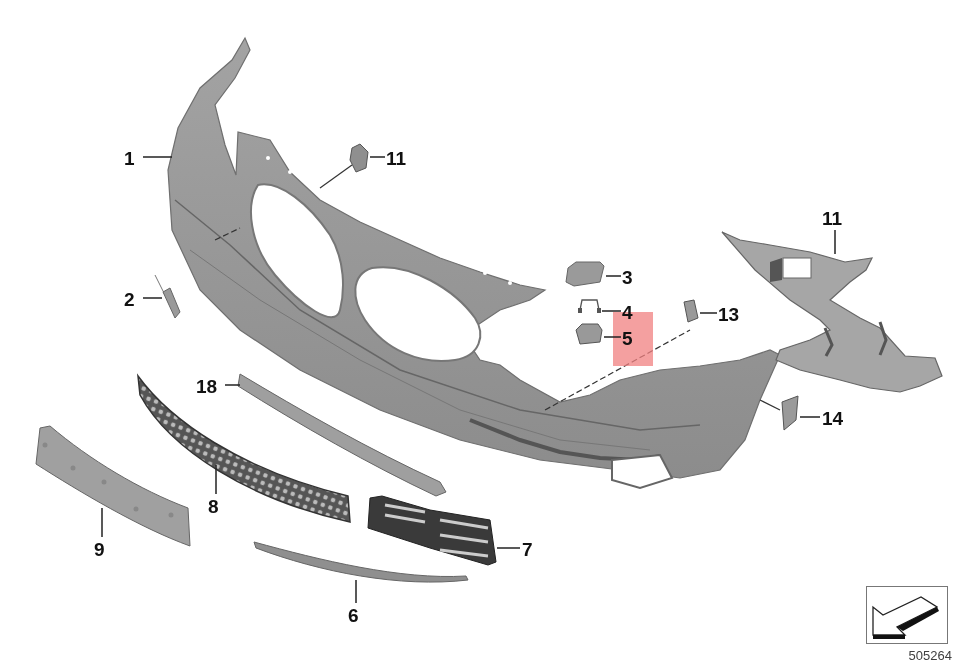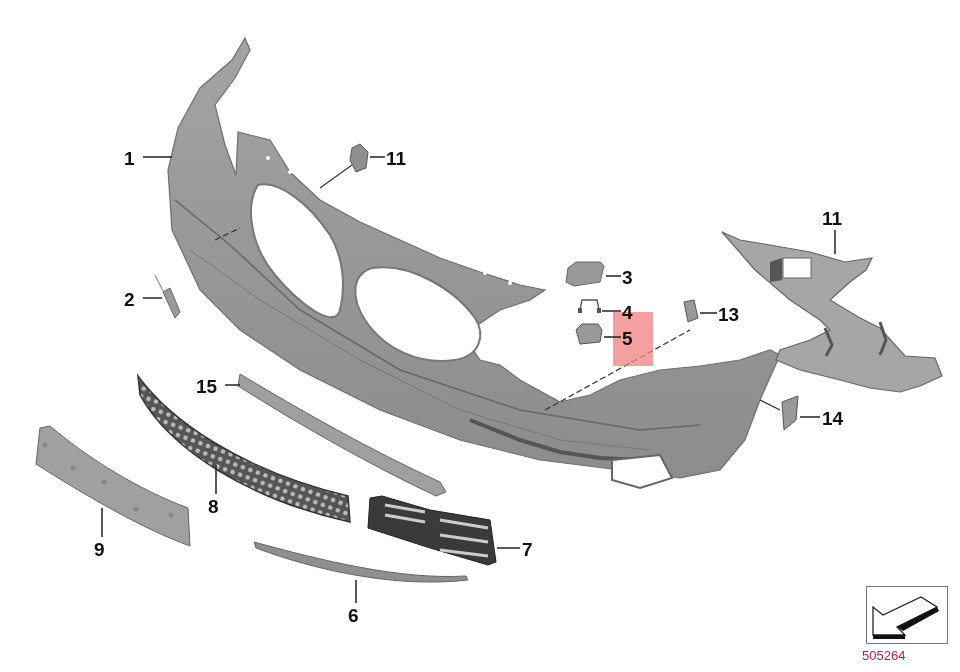--- a/index.html
+++ b/index.html
@@ -1,21 +1,21 @@
 <!DOCTYPE html>
 <html><head>
 <meta charset="utf-8">
 <style>
   html,body{margin:0;padding:0;background:#fff;}
   body{width:960px;height:672px;position:relative;overflow:hidden;font-family:"Liberation Sans",sans-serif;}
   svg#diagram{position:absolute;left:0;top:0;width:960px;height:672px;}
   .callout{position:absolute;font-weight:bold;font-size:19px;color:#111;line-height:1;}
   .hl{position:absolute;background:#f08080;opacity:0.75;}
   .ref-box{position:absolute;left:866px;top:586px;width:80px;height:56px;border:1.5px solid #777;background:#fff;}
-  .ref-num{position:absolute;left:862px;top:648px;width:90px;text-align:left;font-size:13px;color:#be185d;}
+  .ref-num{position:absolute;left:862px;top:648px;width:90px;text-align:right;font-size:13px;color:#404040;}
 </style>
 </head>
 <body>
 
 <svg id="diagram" viewBox="0 0 960 672">
   <defs>
     <pattern id="mesh" width="8" height="8" patternUnits="userSpaceOnUse" patternTransform="rotate(20)">
       <rect width="8" height="8" fill="#555"></rect>
       <circle cx="4" cy="4" r="2.3" fill="#bbb"></circle>
     </pattern>
@@ -144,21 +144,21 @@
 
 <span class="callout" style="left:124px;top:149px">1</span>
 <span class="callout" style="left:124px;top:290px">2</span>
 <span class="callout" style="left:622px;top:268px">3</span>
 <span class="callout" style="left:622px;top:303px">4</span>
 <span class="callout" style="left:622px;top:329px">5</span>
 <span class="callout" style="left:348px;top:606px">6</span>
 <span class="callout" style="left:522px;top:540px">7</span>
 <span class="callout" style="left:208px;top:497px">8</span>
 <span class="callout" style="left:94px;top:540px">9</span>
-<span class="callout" style="left:196px;top:377px">15</span>
+<span class="callout" style="left:196px;top:377px">18</span>
 <span class="callout" style="left:386px;top:149px">11</span>
 <span class="callout" style="left:822px;top:409px">14</span>
 <span class="callout" style="left:718px;top:305px">13</span>
 <span class="callout" style="left:822px;top:209px">11</span>
 
 <div class="ref-box">
   <svg width="80" height="56" viewBox="0 0 80 56">
     <path d="M6,48 L6,20 L16,28 L54,10 L70,20 L30,40 L38,48 Z" fill="#fff" stroke="#222" stroke-width="1.3"></path>
     <path d="M6,48 L38,48 L38,52 L6,52 Z" fill="#111"></path>
     <path d="M30,40 L70,20 L72,24 L36,44 Z" fill="#111"></path>

